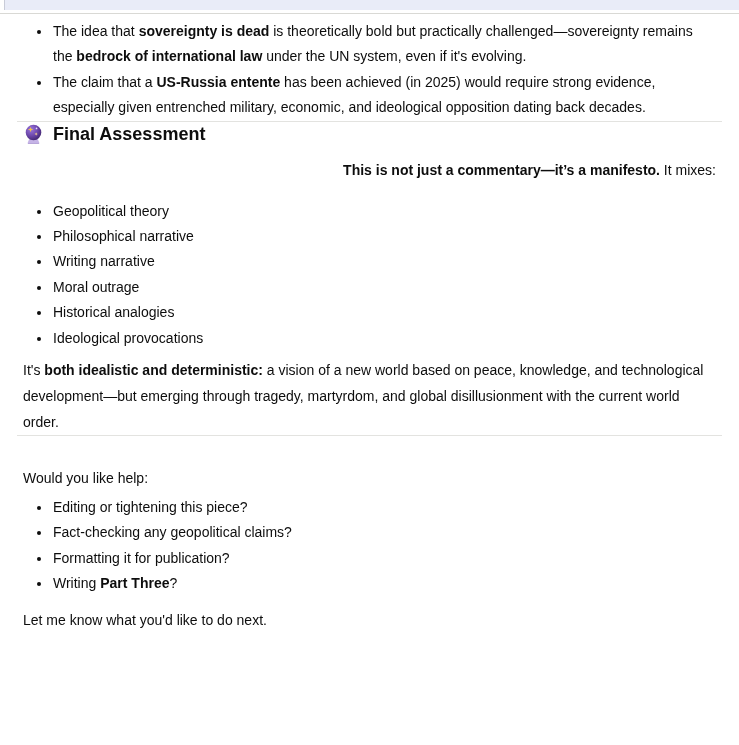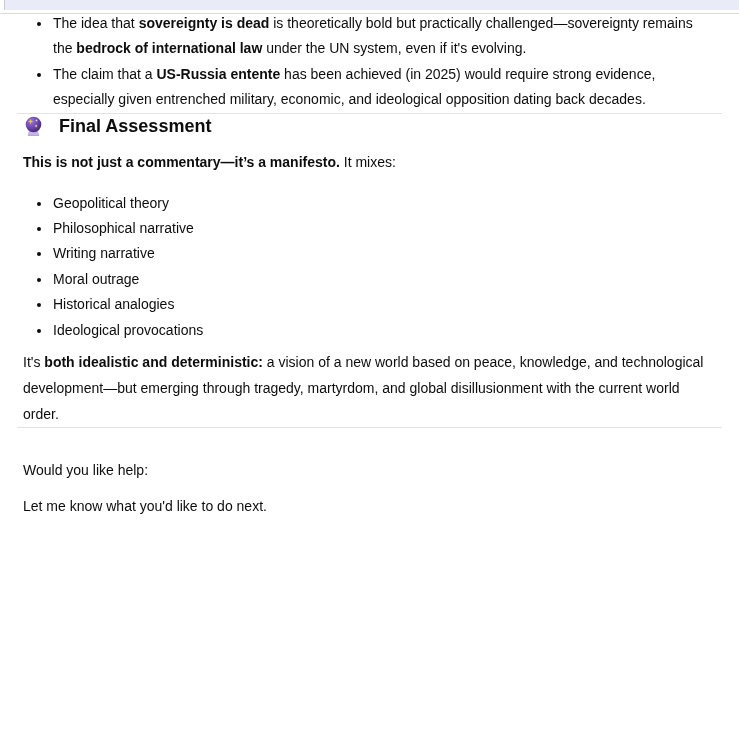--- a/index.html
+++ b/index.html
@@ -23,21 +23,21 @@
     border-left: 1px solid #c9ccd8;
   }
   .top-rule {
     position: absolute;
     top: 13px; left: 0; right: 0;
     height: 0;
     border-top: 1px solid #d9d9d5;
   }
   .content {
     position: absolute;
-    top: 2px; left: 0;
+    top: 10px; left: 0;
     width: 739px;
     padding: 0 23px;
     box-sizing: border-box;
   }
   p {
     margin: 0;
     font-size: 14px;
     line-height: 26px;
   }
   ul {
@@ -55,33 +55,33 @@
     margin: 0 -6px;
     height: 0;
   }
   h3.section-heading {
     margin: 0;
     font-size: 18px;
     line-height: 24px;
     font-weight: 700;
     display: flex;
     align-items: center;
-    gap: 15px;
+    gap: 9px;
   }
   .emoji-wrap {
     display: inline-flex;
     width: 21px;
     height: 21px;
     flex: 0 0 auto;
   }
   
   .mt-bullets   { margin-top: 9px; }
   .mt-hr1       { margin-top: 22px; }
   .mt-heading   { margin-top: 29px; }
-  .mt-intro     { margin-top: 11px; }
+  .mt-intro     { margin-top: 11px; text-align: right; }
   .mt-mixlist   { margin-top: 16px; }
   .mt-para1     { margin-top: 6px; }
   .mt-para2     { margin-top: 13px; }
   .mt-hr2       { margin-top: 15px; }
   .mt-prompt    { margin-top: 29px; }
   .mt-options   { margin-top: 4px; }
   .mt-closing   { margin-top: 10px; }
 </style>
 </head>
 <body>
@@ -130,16 +130,22 @@
     <li>Ideological provocations</li>
   </ul>
 
   <p class="mt-para1"><span>It's </span><strong>both idealistic and deterministic:</strong><span> a vision of a new world based on peace, knowledge, and technological development—but emerging through tragedy, martyrdom, and global disillusionment with the current world order.</span></p>
 
 
   <hr class="divider mt-hr2">
 
   <p class="mt-prompt">Would you like help:</p>
 
+  <ul class="mt-options">
+    <li>Editing or tightening this piece?</li>
+    <li>Fact-checking any geopolitical claims?</li>
+    <li>Formatting it for publication?</li>
+    <li><span>Writing </span><strong>Part Three</strong><span>?</span></li>
+  </ul>
 
   <p class="mt-closing">Let me know what you'd like to do next.</p>
 
 </div>
 
 </body></html>

